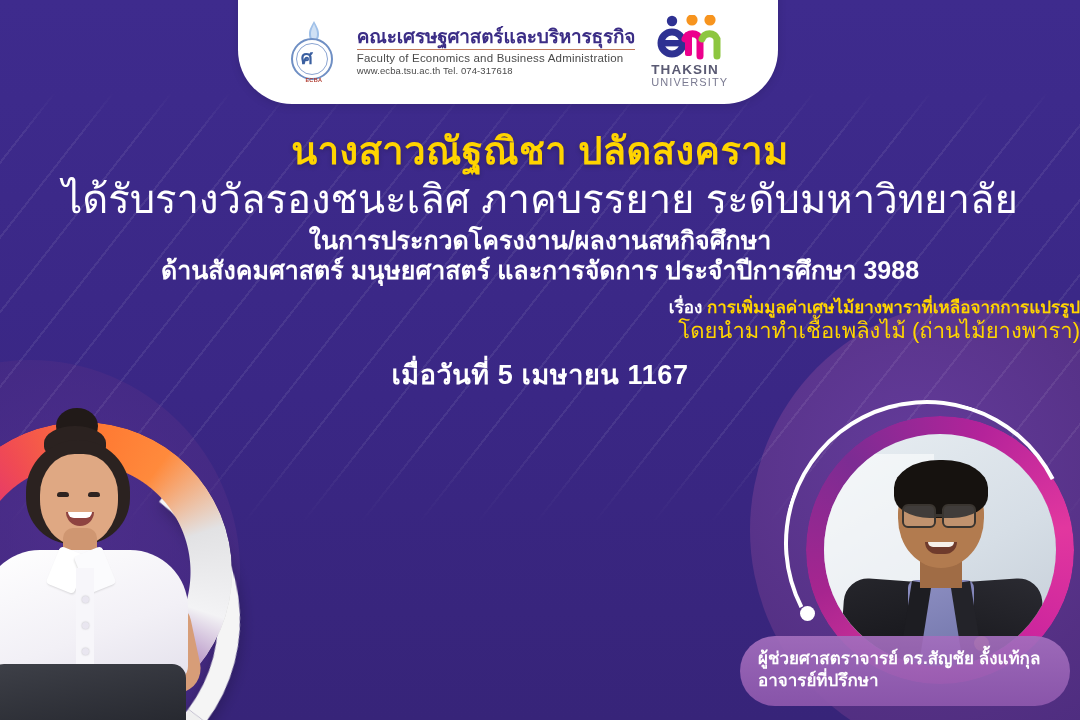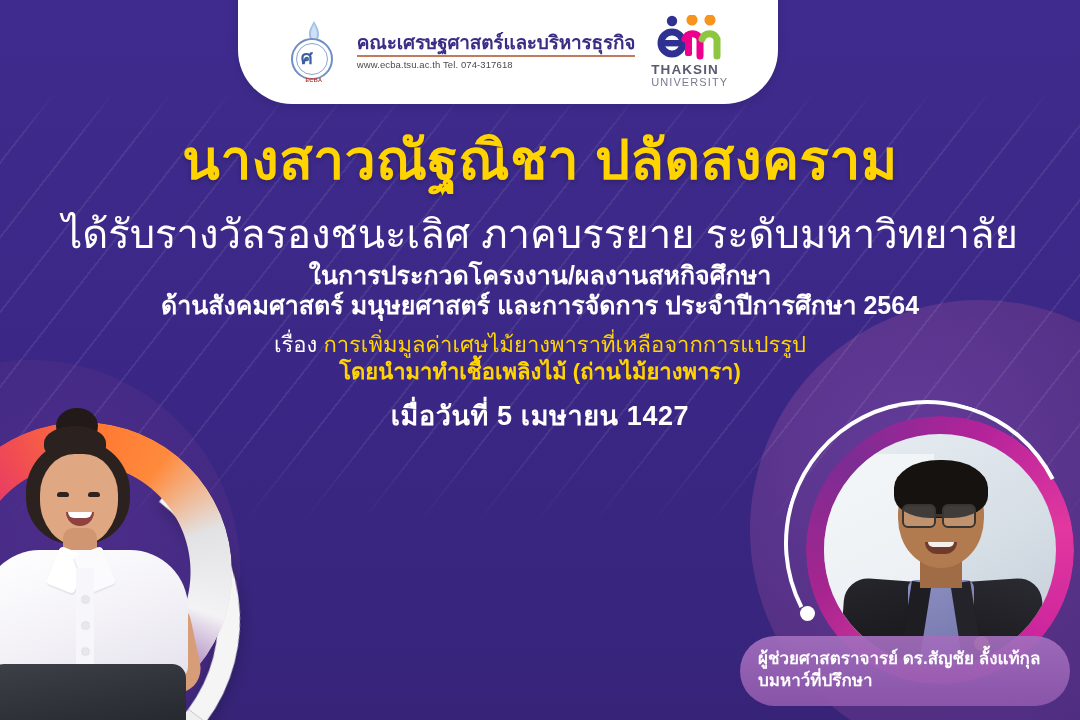--- a/index.html
+++ b/index.html
@@ -203,25 +203,25 @@
   .line { line-height: 1.12; }
 
   .congrats {
     font-size: 40px;
     font-weight: bold;
     color: #ffffff;
     letter-spacing: 0.5px;
     margin-bottom: 2px;
   }
   .student-name {
-    font-size: 55px;
+    font-size: 38px;
     font-weight: bold;
     color: #ffd400;
     letter-spacing: 0.5px;
-    margin-bottom: 20px;
+    margin-bottom: 4px;
     text-shadow: 0 2px 5px rgba(0,0,0,0.22);
   }
   .award-main {
     font-size: 40px;
     font-weight: normal;
     color: #ffffff;
     margin-bottom: 5px;
   }
   .award-sub {
     font-size: 25px;
@@ -230,31 +230,33 @@
     margin-bottom: 2px;
   }
   .award-sub2 {
     font-size: 25px;
     font-weight: bold;
     color: #ffffff;
     margin-bottom: 14px;
   }
 
   .topic-line {
-    font-size: 22px;
-    font-weight: normal;
+    font-size: 17px;
+    font-weight: bold;
     margin-bottom: 2px;
+    text-align: right;
   }
   .topic-label { color: #ffffff; }
   .topic-value { color: #ffd400; }
   .topic-line2 {
     font-size: 22px;
-    font-weight: bold;
+    font-weight: normal;
     color: #ffd400;
     margin-bottom: 16px;
+    text-align: right;
   }
   .date-line {
     font-size: 27px;
     font-weight: bold;
     color: #ffffff;
     letter-spacing: 0.6px;
   }
 
   
   .student-figure {
@@ -450,20 +452,21 @@
         </svg>
         <div class="ring"></div>
         <div class="ring-in"></div>
         <div class="glyph">ศ</div>
         <div class="seal-label">ECBA</div>
       </div>
 
       <div class="faculty-text">
         <div class="faculty-th">คณะเศรษฐศาสตร์และบริหารธุรกิจ</div>
         <div class="faculty-rule"></div>
+        <div class="faculty-en">Faculty of Economics and Business Administration</div>
         <div class="faculty-contact">www.ecba.tsu.ac.th   Tel. 074-317618</div>
       </div>
 
       <div class="tsu-logo">
         <div class="tsu-mark">
           <svg width="76" height="46" viewBox="0 0 76 46" aria-hidden="true">
 
             <circle cx="20" cy="6" r="5.2" fill="#2e3192"></circle>
             <circle cx="40" cy="5" r="5.6" fill="#f7941e"></circle>
             <circle cx="58" cy="5" r="5.6" fill="#f7941e"></circle>
@@ -482,28 +485,28 @@
         <div class="tsu-sub">UNIVERSITY</div>
       </div>
 
     </div>
   </div>
 
   <div class="content">
     <div class="line student-name">นางสาวณัฐณิชา ปลัดสงคราม</div>
     <div class="line award-main">ได้รับรางวัลรองชนะเลิศ ภาคบรรยาย ระดับมหาวิทยาลัย</div>
     <div class="line award-sub">ในการประกวดโครงงาน/ผลงานสหกิจศึกษา</div>
-    <div class="line award-sub2">ด้านสังคมศาสตร์ มนุษยศาสตร์ และการจัดการ ประจำปีการศึกษา 2564</div>
+    <div class="line award-sub2">ด้านสังคมศาสตร์ มนุษยศาสตร์ และการจัดการ ประจำปีการศึกษา 3988</div>
 
     <div class="line topic-line">
       <span class="topic-label">เรื่อง </span><span class="topic-value">การเพิ่มมูลค่าเศษไม้ยางพาราที่เหลือจากการแปรรูป</span>
     </div>
     <div class="line topic-line2">โดยนำมาทำเชื้อเพลิงไม้ (ถ่านไม้ยางพารา)</div>
 
-    <div class="line date-line">เมื่อวันที่  5 เมษายน 1427</div>
+    <div class="line date-line">เมื่อวันที่  5 เมษายน 1167</div>
   </div>
 
   <div class="student-figure">
     <div class="ring-white-outer"></div>
     <div class="ring-gradient"></div>
     <div class="student-photo">
       <div class="sp-hairbun"></div>
       <div class="sp-hairbun2"></div>
       <div class="sp-hair"></div>
       <div class="sp-face"></div>
@@ -541,16 +544,16 @@
       <div class="ap-glass-l"></div>
       <div class="ap-glass-r"></div>
       <div class="ap-glass-br"></div>
       <div class="ap-smile"></div>
       <div class="ap-pin"></div>
     </div>
   </div>
 
   <div class="advisor-pill">
     <div class="advisor-name">ผู้ช่วยศาสตราจารย์ ดร.สัญชัย ลั้งแท้กุล</div>
-    <div class="advisor-role">บมหาว์ที่ปรึกษา</div>
+    <div class="advisor-role">อาจารย์ที่ปรึกษา</div>
   </div>
 
 </div>
 
 </body></html>

